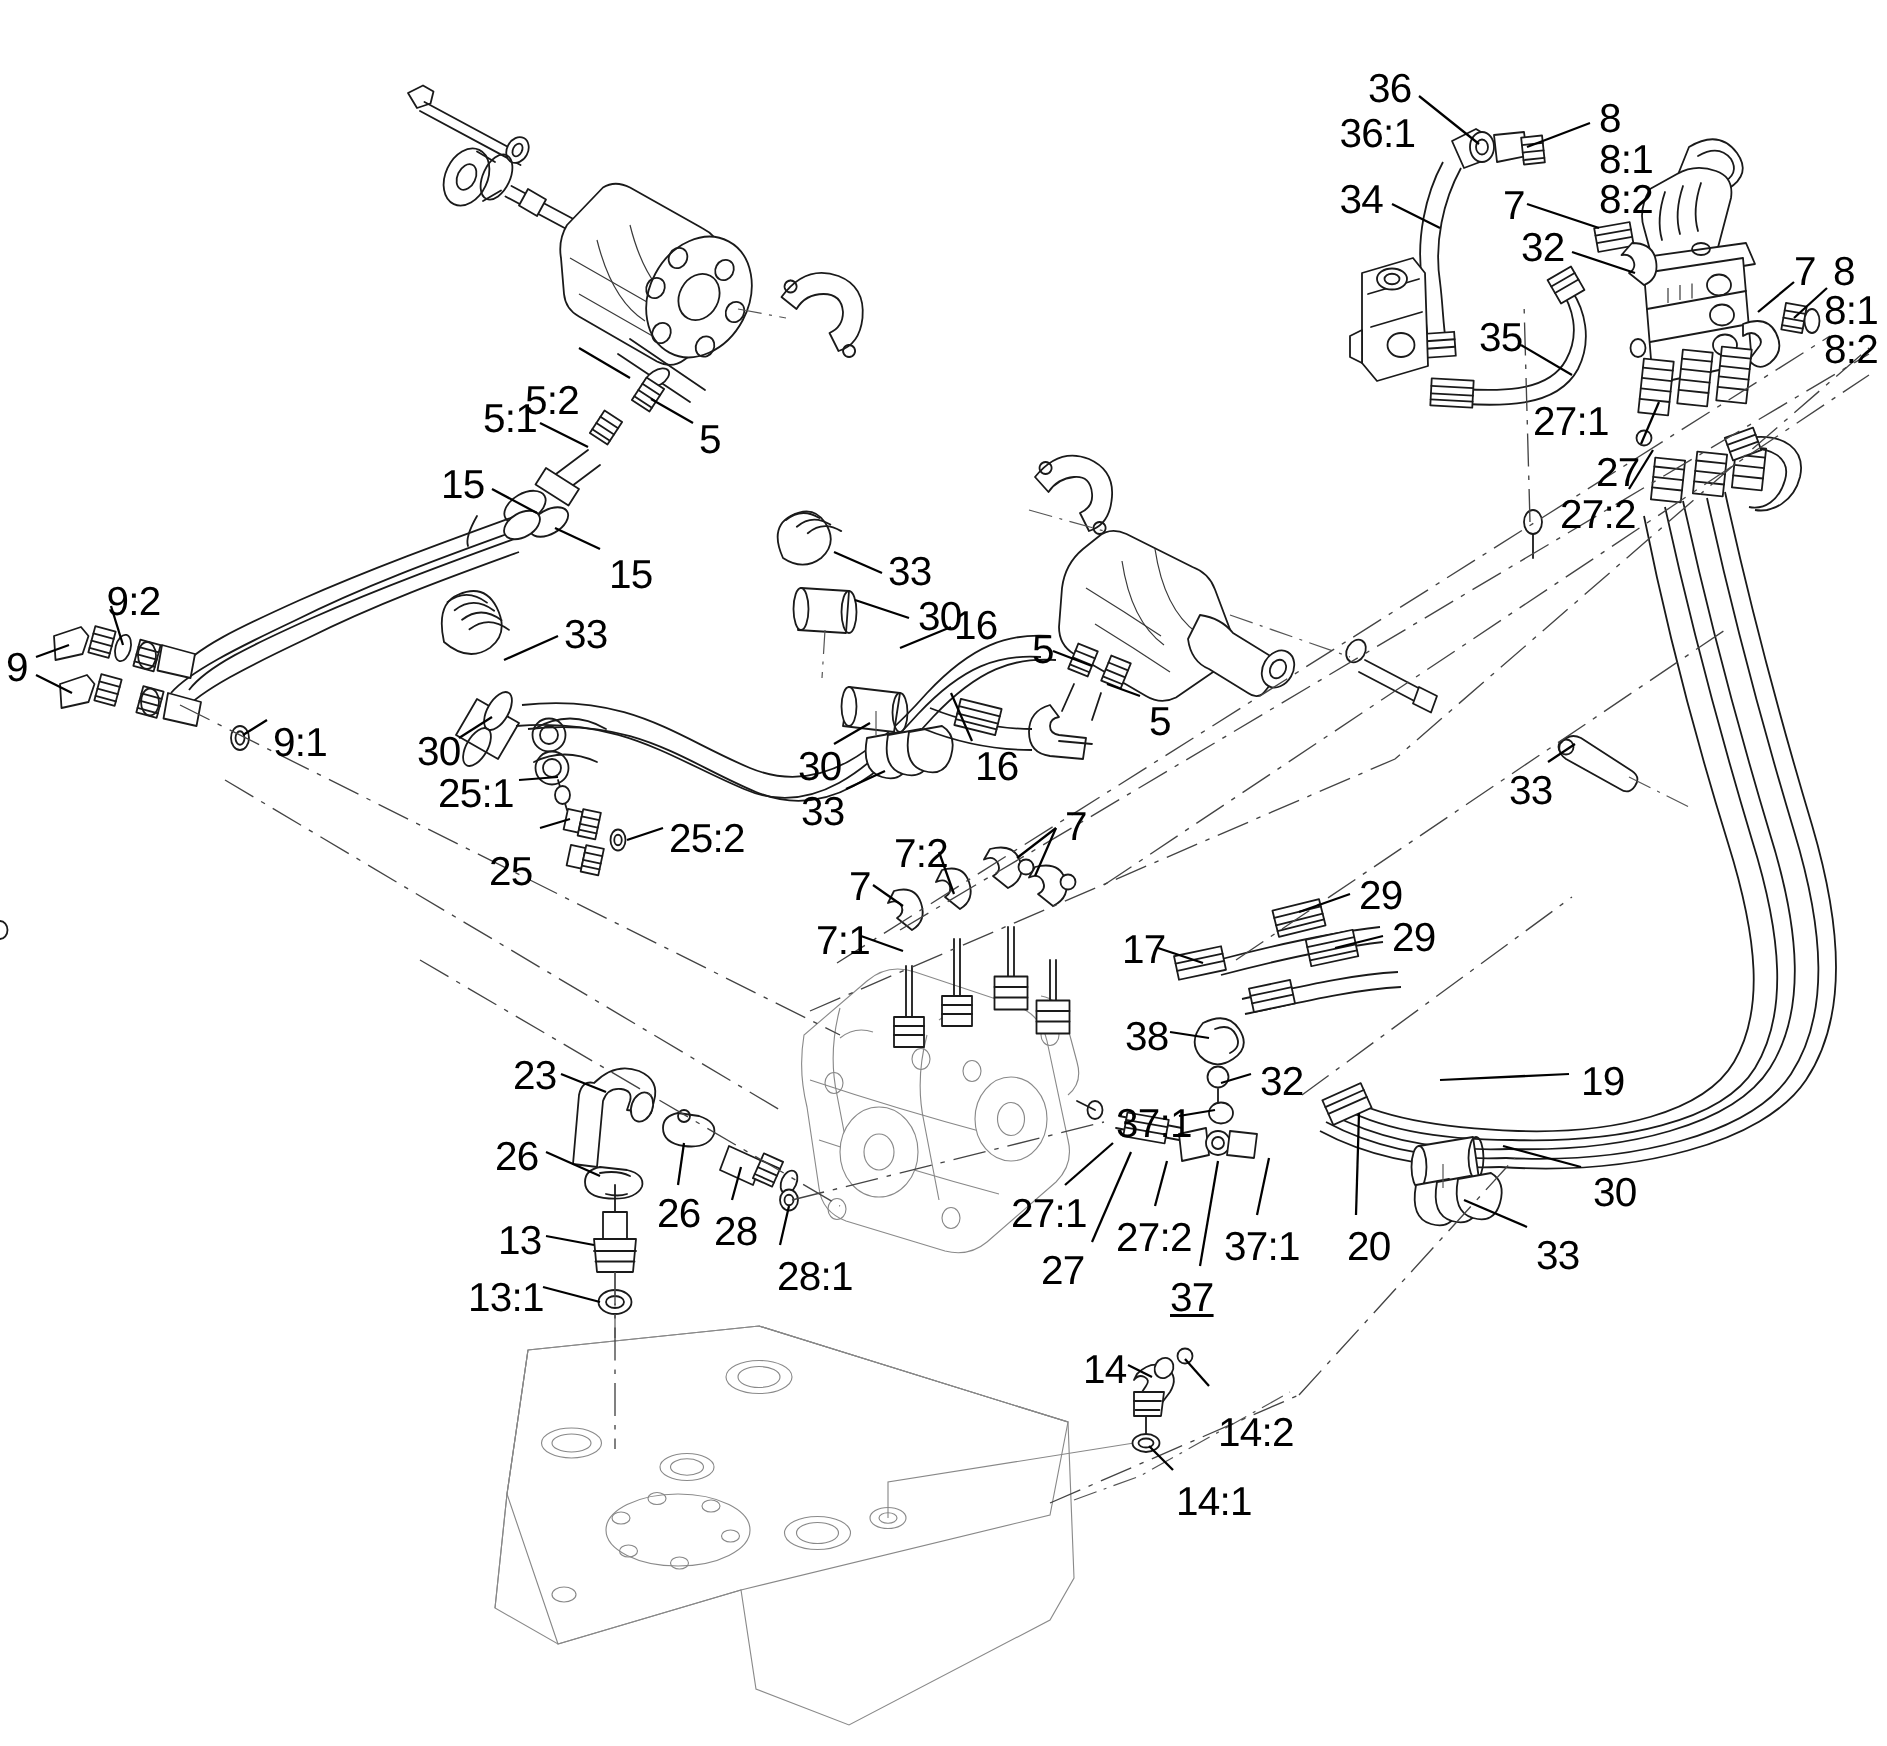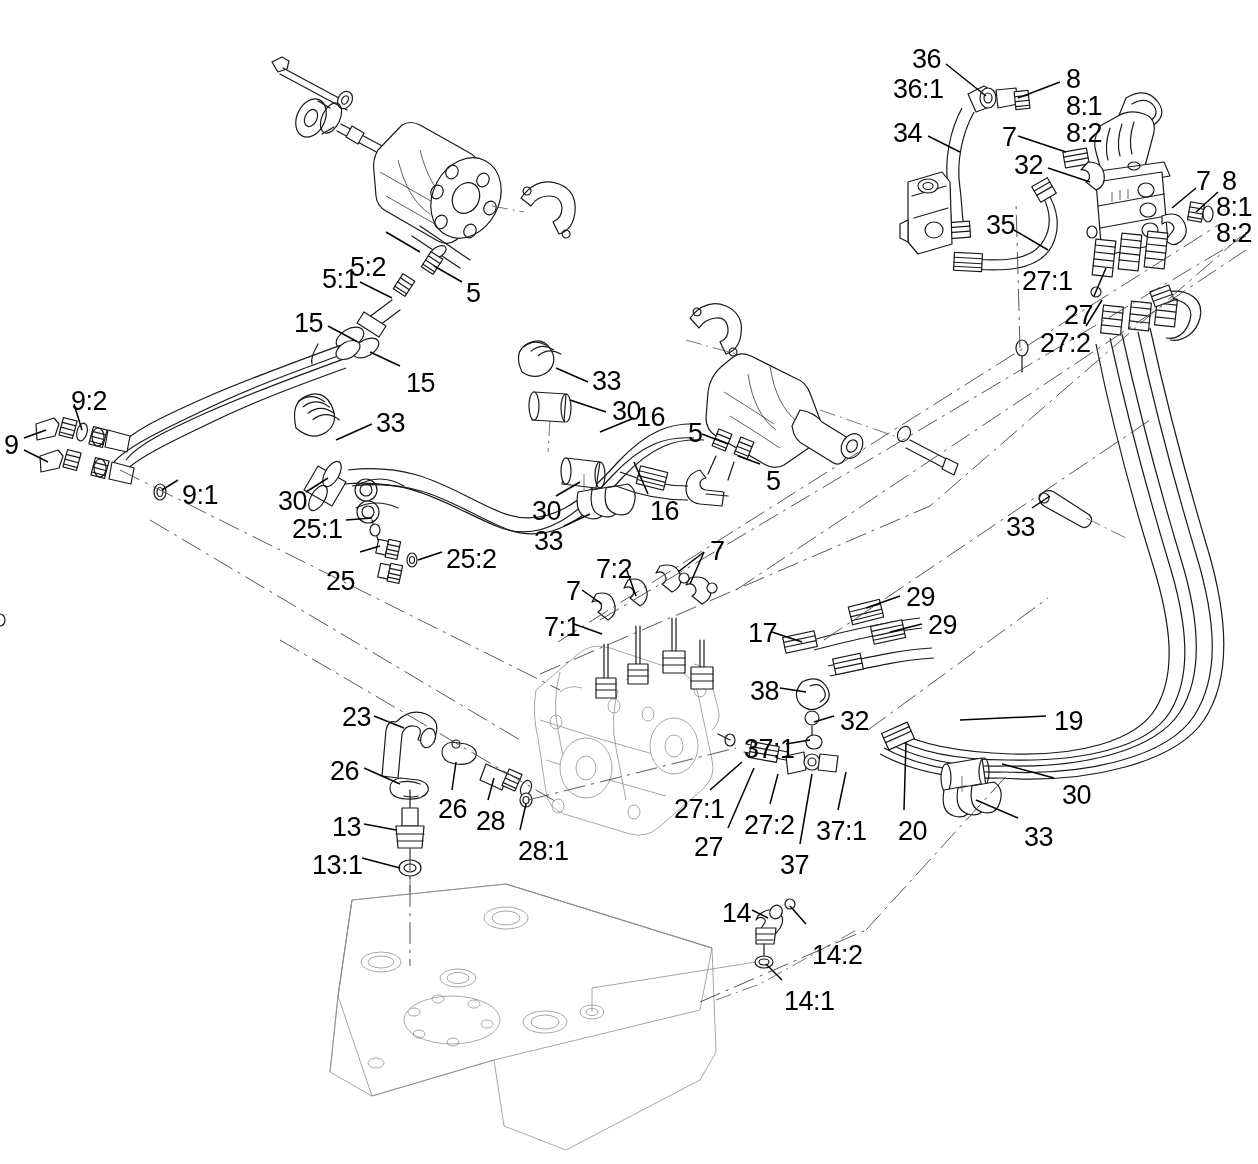--- a/index.html
+++ b/index.html
@@ -664,21 +664,21 @@
       <div class="lbl" style="left: 748px; top: 620px;">17</div>
       <div class="lbl" style="left: 906px; top: 584px;">29</div>
       <div class="lbl" style="left: 928px; top: 612px;">29</div>
       <div class="lbl" style="left: 750px; top: 678px;">38</div>
       <div class="lbl" style="left: 840px; top: 708px;">32</div>
       <div class="lbl" style="left: 744px; top: 736px;">37:1</div>
       <div class="lbl" style="left: 674px; top: 796px;">27:1</div>
       <div class="lbl" style="left: 694px; top: 834px;">27</div>
       <div class="lbl" style="left: 744px; top: 812px;">27:2</div>
       <div class="lbl" style="left: 816px; top: 818px;">37:1</div>
-      <div class="lbl" style="left: 780px; top: 852px;">37</div>
+      <div class="lbl" style="left: 780px; top: 852px; text-decoration: underline;">37</div>
       <div class="lbl" style="left: 898px; top: 818px;">20</div>
       <div class="lbl" style="left: 1062px; top: 782px;">30</div>
       <div class="lbl" style="left: 1024px; top: 824px;">33</div>
       <div class="lbl" style="left: 342px; top: 704px;">23</div>
       <div class="lbl" style="left: 330px; top: 758px;">26</div>
       <div class="lbl" style="left: 438px; top: 796px;">26</div>
       <div class="lbl" style="left: 476px; top: 808px;">28</div>
       <div class="lbl" style="left: 518px; top: 838px;">28:1</div>
       <div class="lbl" style="left: 332px; top: 814px;">13</div>
       <div class="lbl" style="left: 312px; top: 852px;">13:1</div>

